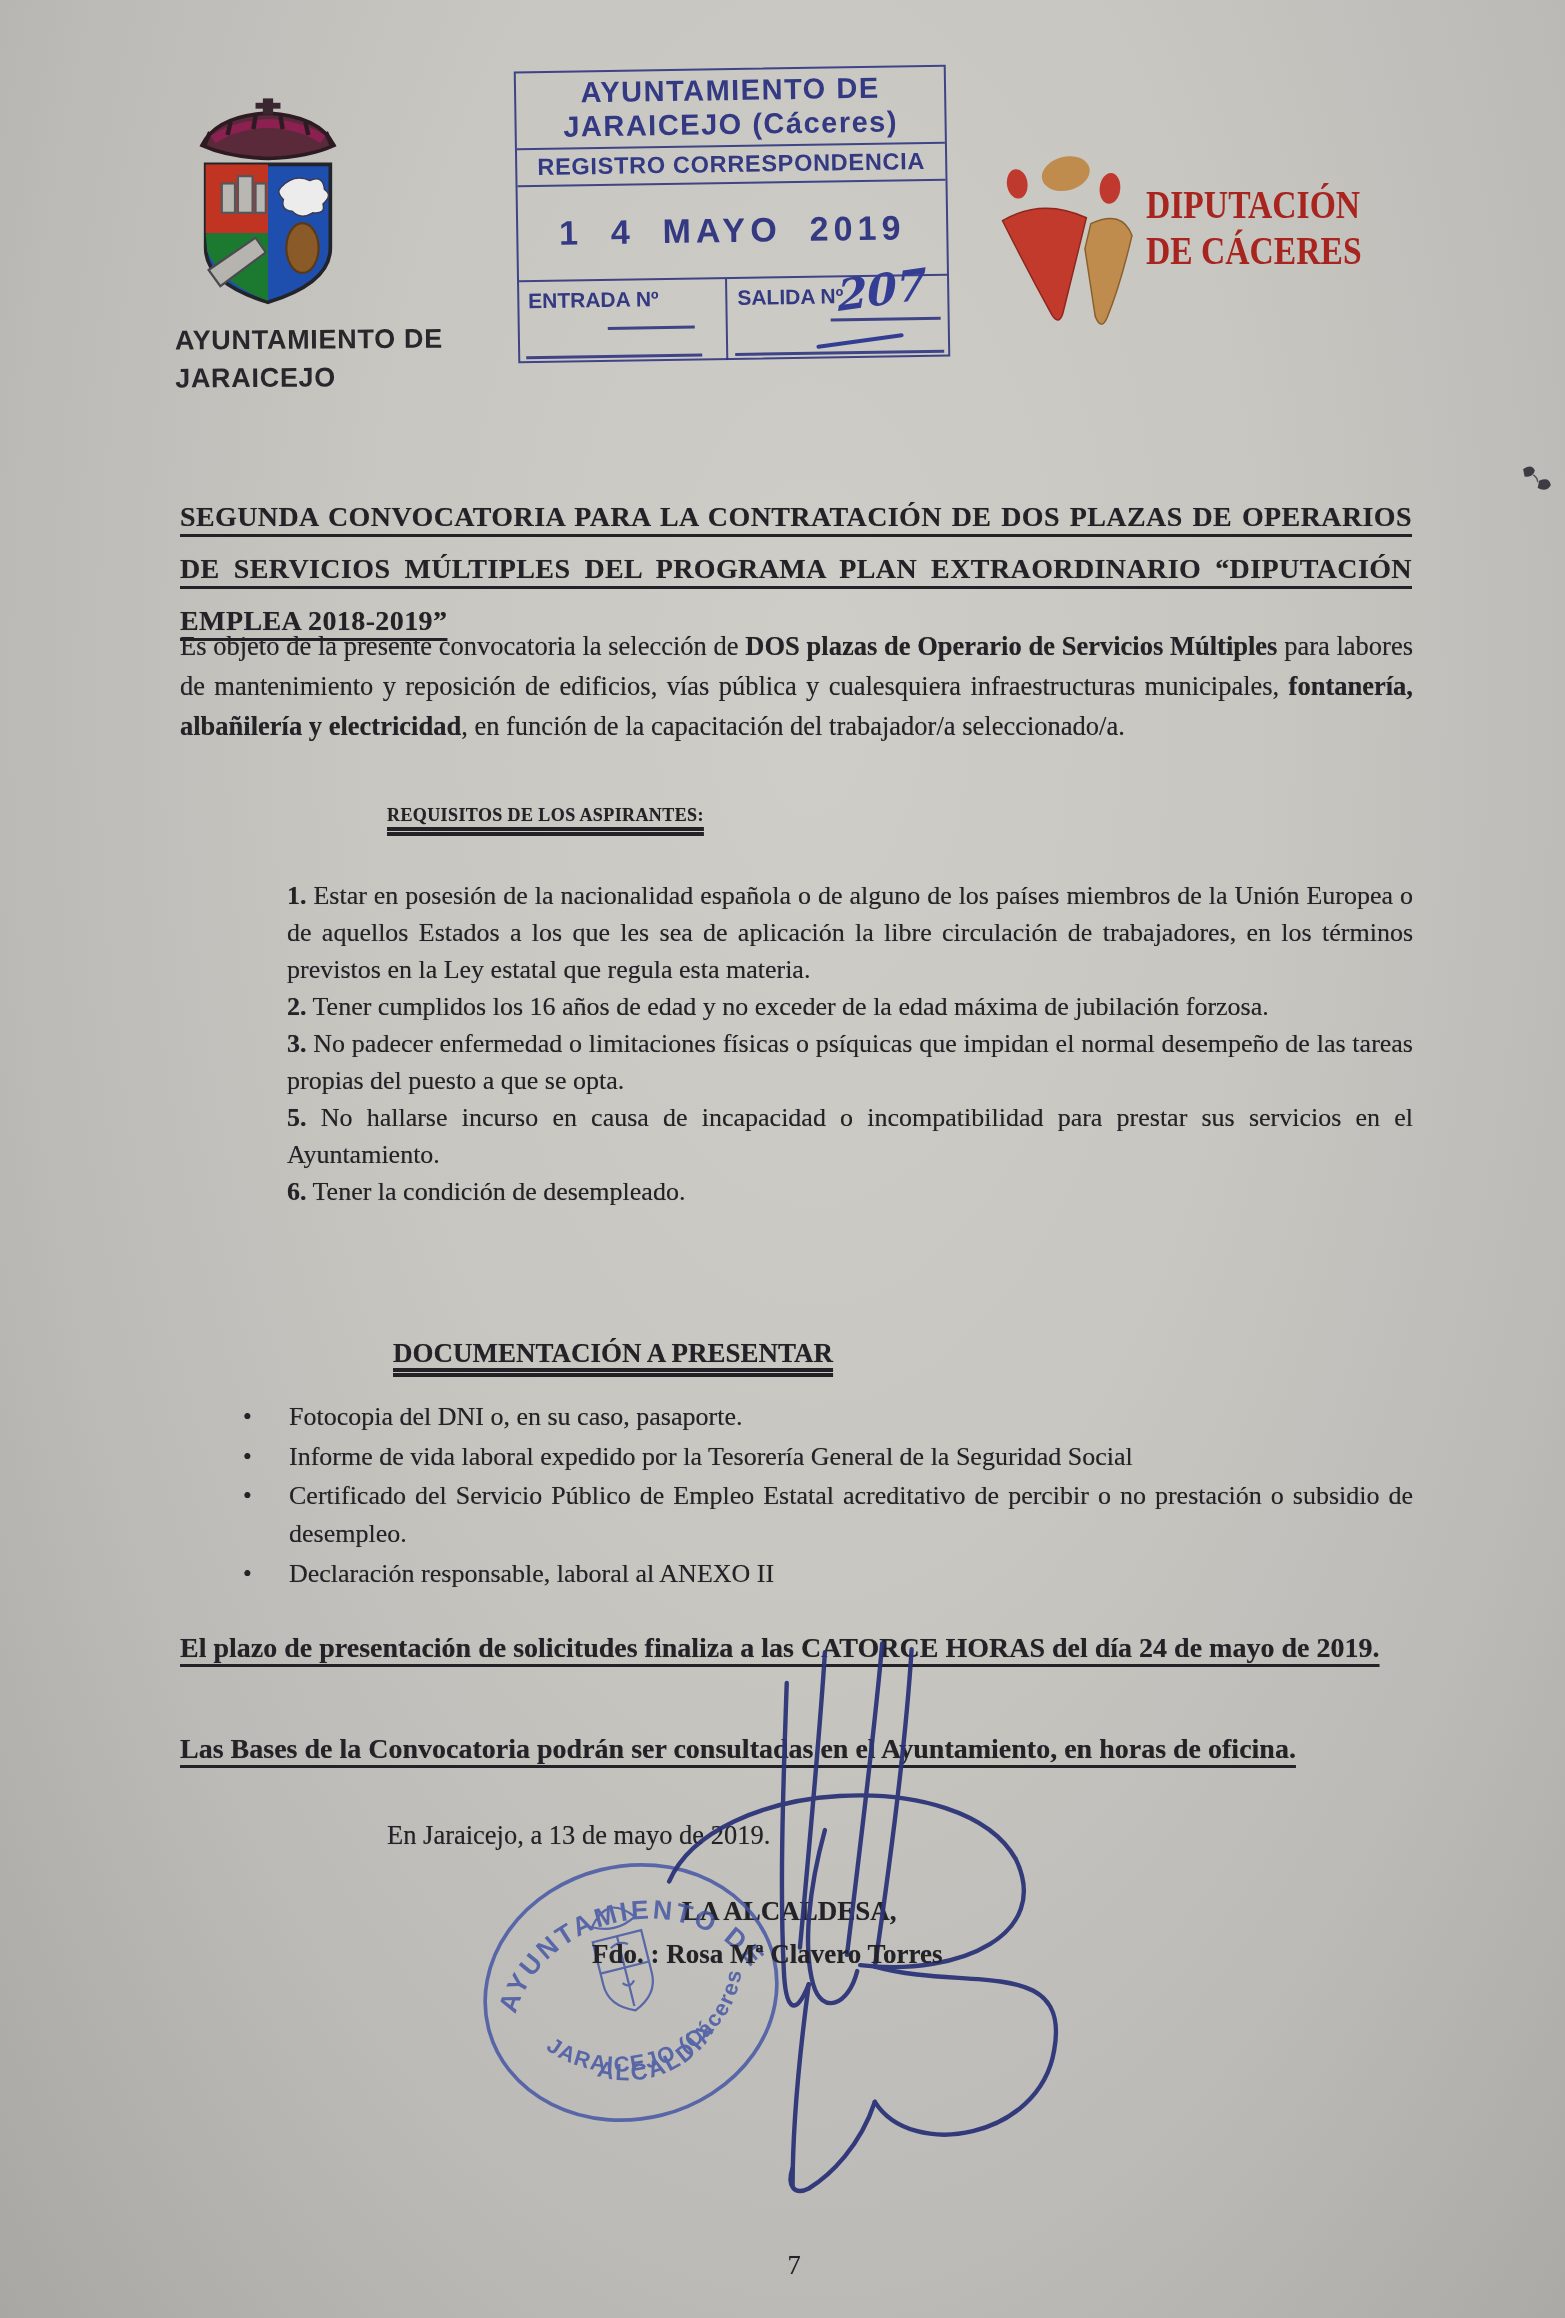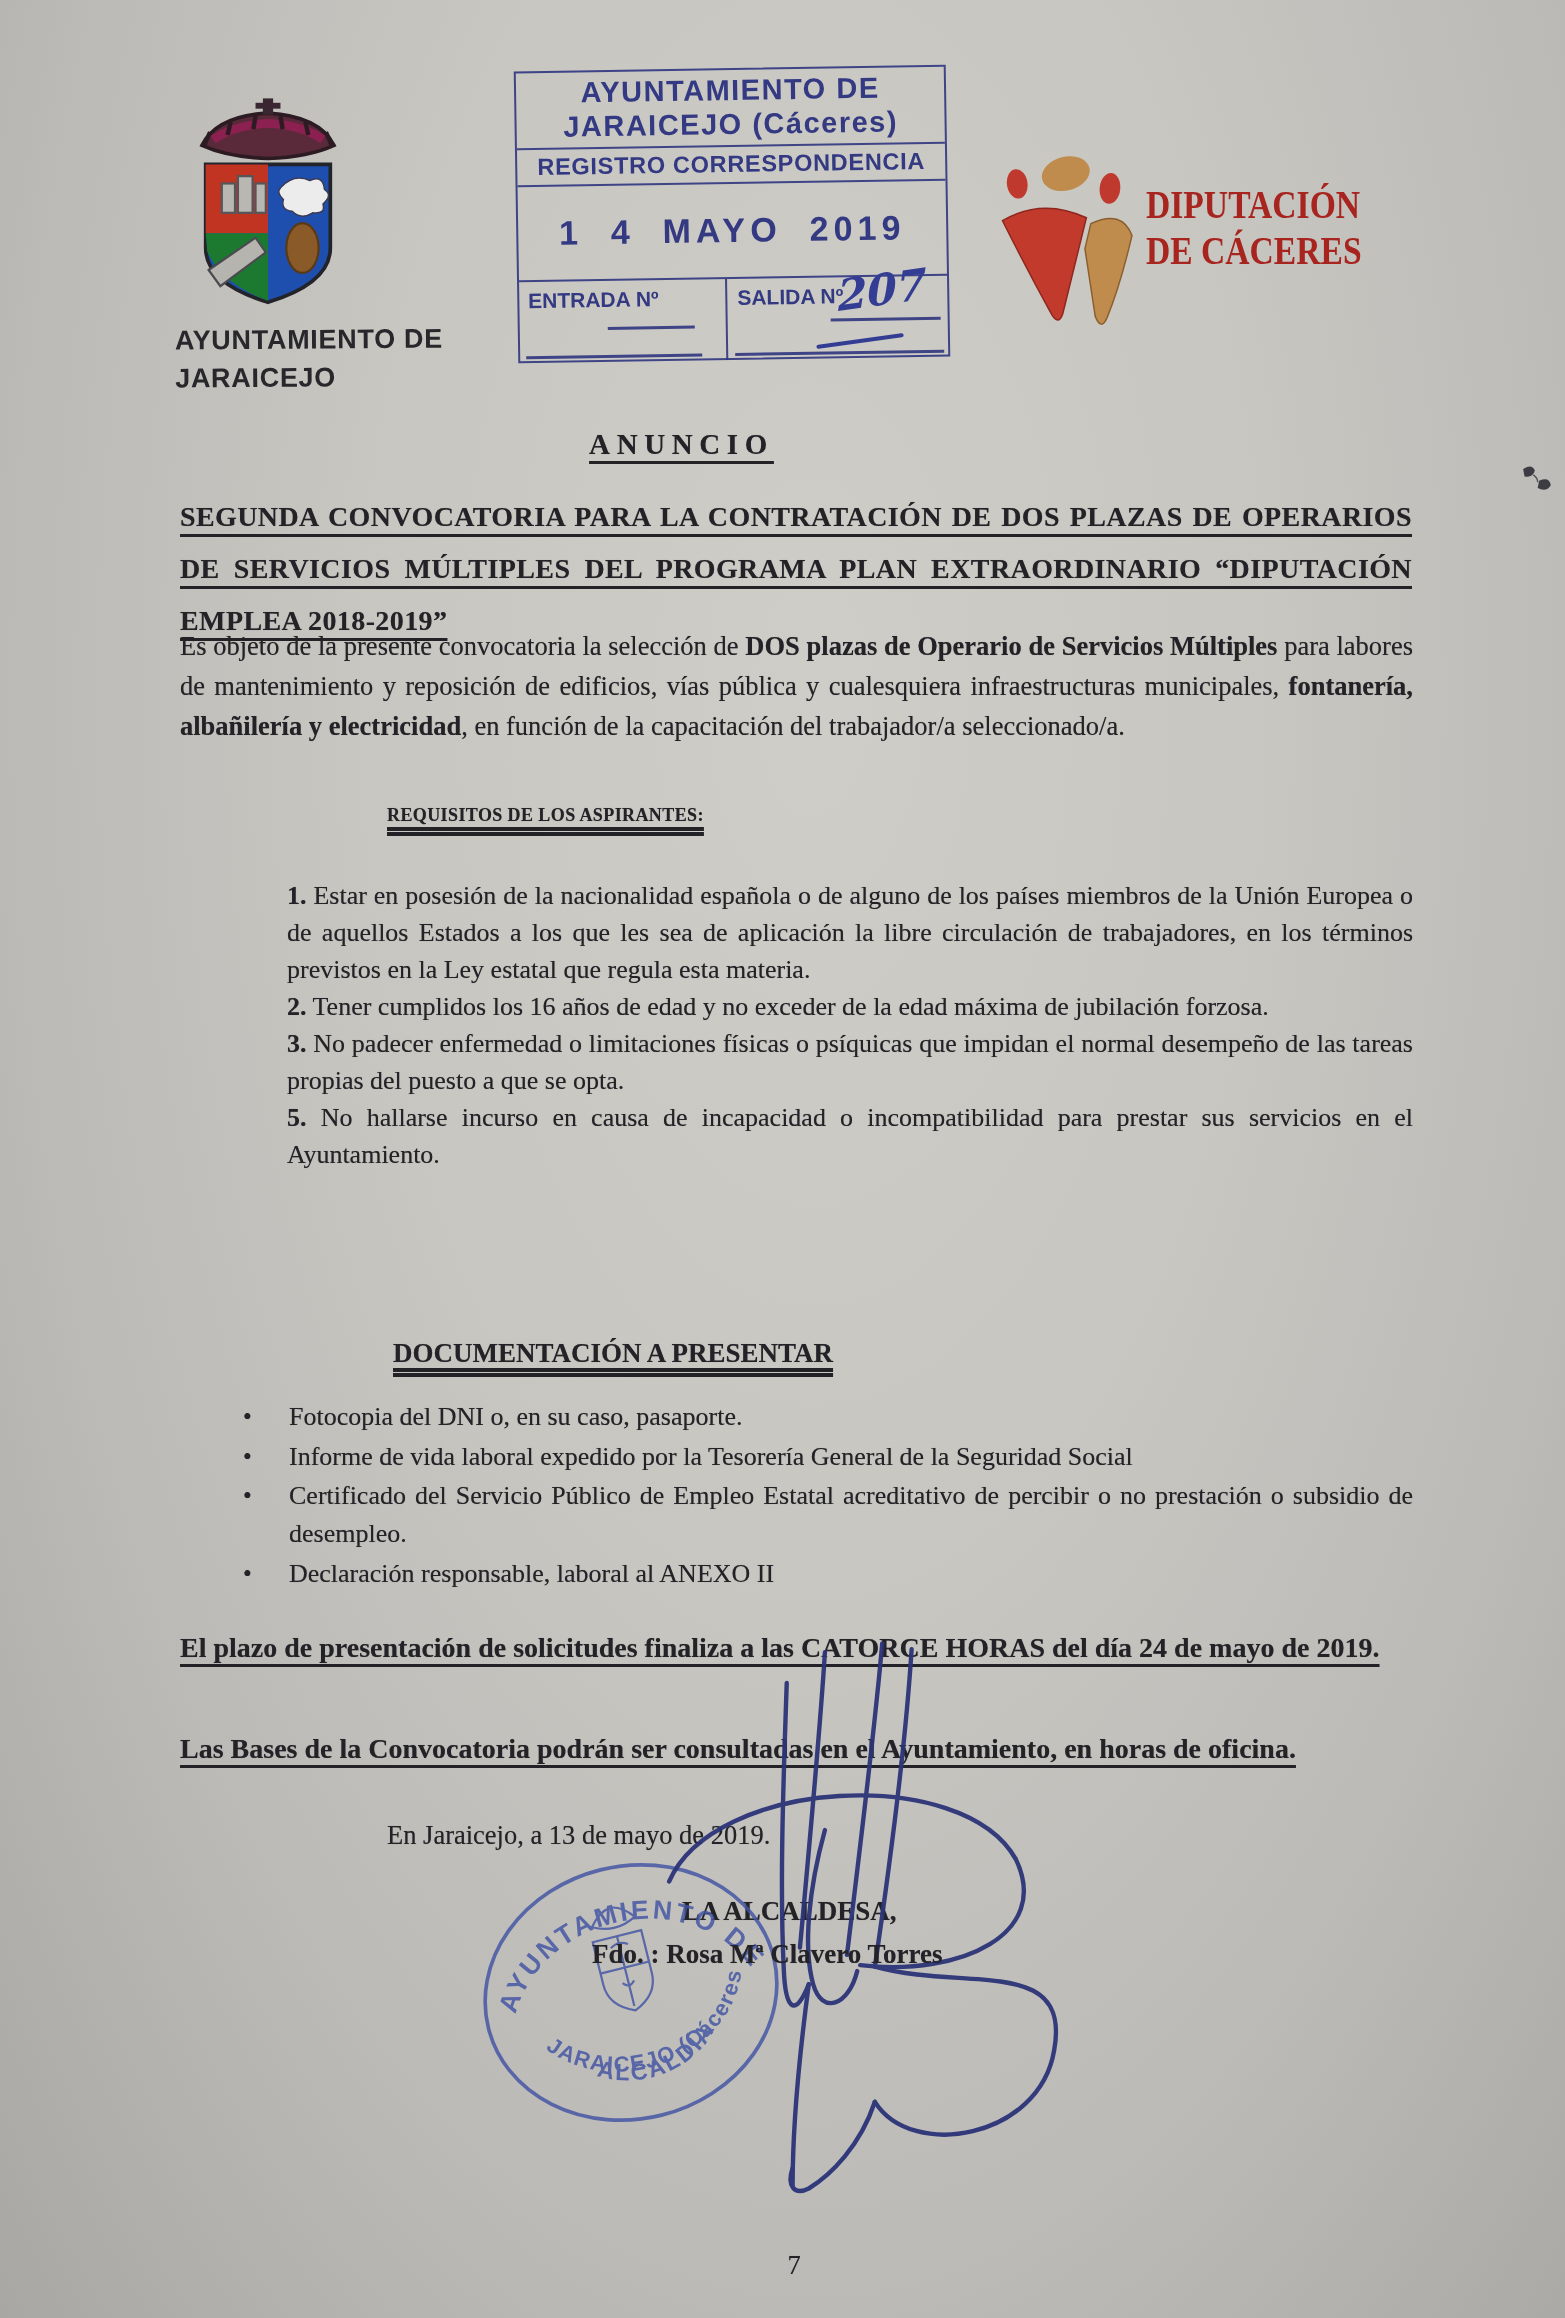--- a/index.html
+++ b/index.html
@@ -181,33 +181,33 @@
     <div>DIPUTACIÓN</div>
     <div>DE CÁCERES</div>
   </div>
 
   <svg class="abs" style="left:1510px; top:456px;" width="51" height="51" viewBox="0 0 70 70">
     <path d="M18 18 Q30 10 34 20 Q32 30 20 28 Z" fill="#3c3c42"></path>
     <path d="M40 34 Q54 28 56 40 Q50 50 38 44 Z" fill="#3c3c42"></path>
     <path d="M32 26 Q38 30 38 36" stroke="#55555c" stroke-width="2" fill="none"></path>
   </svg>
 
-  <div class="abs title ink">ANUNCIO</div>
 
   <div class="abs subject ink">SEGUNDA CONVOCATORIA PARA LA CONTRATACIÓN DE DOS  PLAZAS DE OPERARIOS DE SERVICIOS MÚLTIPLES DEL PROGRAMA PLAN EXTRAORDINARIO “DIPUTACIÓN EMPLEA 2018-2019”</div>
 
   <p class="abs intro ink" style="margin:0;"><span>Es objeto de la presente convocatoria la selección de </span><b>DOS plazas de Operario de Servicios Múltiples</b><span> para labores de mantenimiento y reposición de edificios, vías pública y cualesquiera infraestructuras municipales, </span><b>fontanería, albañilería y electricidad</b><span>, en función de la capacitación del trabajador/a seleccionado/a.</span></p>
 
   <div class="abs req-head ink">REQUISITOS DE LOS ASPIRANTES:</div>
 
   <div class="abs req-list">
     <p class="ink"><b>1.</b><span> Estar en posesión de la nacionalidad española o de alguno de los países miembros de la Unión Europea o de aquellos Estados a los que les sea de aplicación la libre circulación de trabajadores, en los términos previstos en la Ley estatal que regula esta materia.</span></p>
     <p class="ink"><b>2.</b><span> Tener cumplidos los 16 años de edad y no exceder de la edad máxima de jubilación forzosa.</span></p>
     <p class="ink"><b>3.</b><span> No padecer enfermedad o limitaciones físicas o psíquicas que impidan el normal desempeño de las tareas propias del puesto a que se opta.</span></p>
     <p class="ink"><b>5.</b><span> No hallarse incurso en causa de incapacidad o incompatibilidad para prestar sus servicios en el Ayuntamiento.</span></p>
+    <p class="ink"><b>6.</b><span>  Tener la condición de desempleado.</span></p>
   </div>
 
   <div class="abs doc-head ink">DOCUMENTACIÓN A PRESENTAR</div>
 
   <div class="abs bullets">
     <div class="bullet-item">
       <span class="bullet-dot ink">•</span>
       <div class="bullet-txt ink">Fotocopia del DNI o, en su caso, pasaporte.</div>
     </div>
     <div class="bullet-item">

